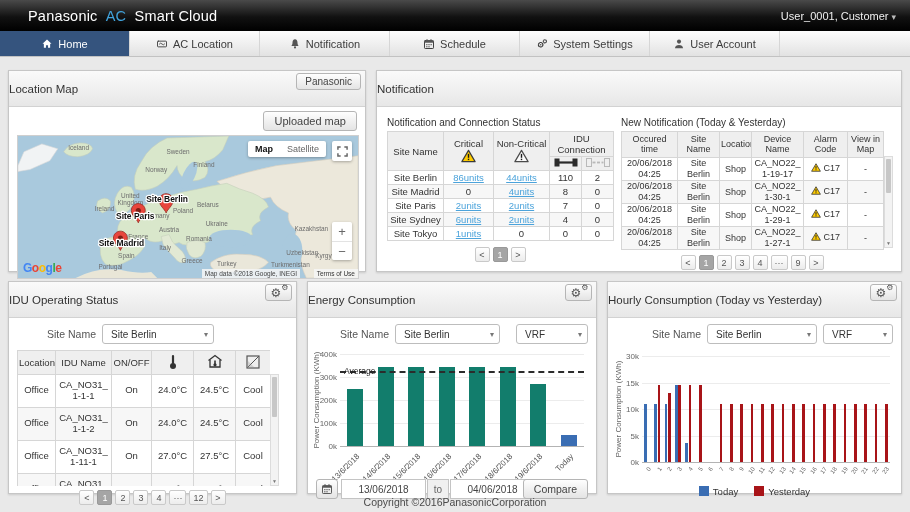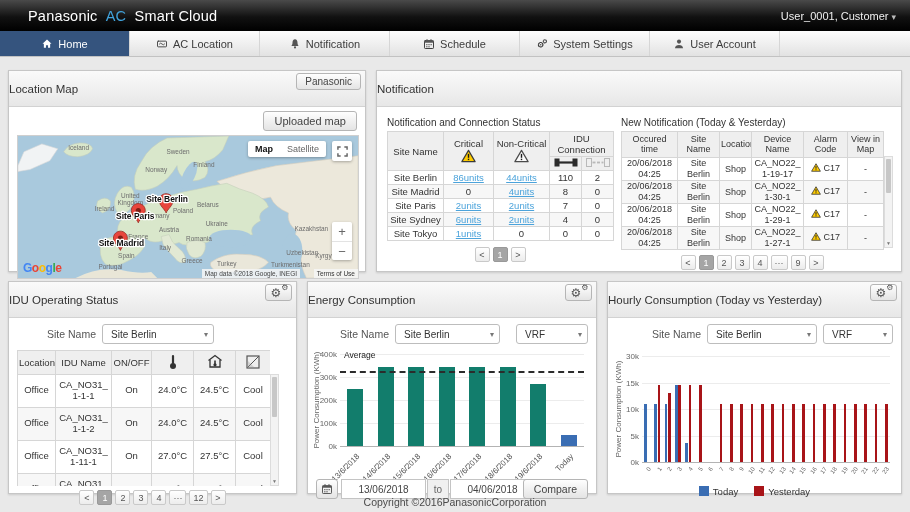--- a/index.html
+++ b/index.html
@@ -627,21 +627,21 @@
           <div class="xlab" style="left: 84.75px; top: 134px; width: 54px;">16/6/2018</div>
           <div class="cbar" style="left: 161.25px; top: 48.65px; width: 16px; height: 79.35px; background: rgb(18, 125, 108);"></div>
           <div class="xlab" style="left: 115.25px; top: 134px; width: 54px;">17/6/2018</div>
           <div class="cbar" style="left: 191.75px; top: 48.65px; width: 16px; height: 79.35px; background: rgb(18, 125, 108);"></div>
           <div class="xlab" style="left: 145.75px; top: 134px; width: 54px;">18/6/2018</div>
           <div class="cbar" style="left: 222.25px; top: 65.9px; width: 16px; height: 62.1px; background: rgb(18, 125, 108);"></div>
           <div class="xlab" style="left: 176.25px; top: 134px; width: 54px;">19/6/2018</div>
           <div class="cbar" style="left: 252.75px; top: 116.5px; width: 16px; height: 11.5px; background: rgb(58, 109, 179);"></div>
           <div class="xlab" style="left: 206.75px; top: 134px; width: 54px;">Today</div>
           <div class="avgline" style="left: 32px; width: 244px; top: 53.4px;"></div>
-          <div class="avglab" style="left: 36px; top: 32px;">Average</div>
+          <div class="avglab" style="left: 36px; top: 48px;">Average</div>
         </div>
       <div class="ctrlrow">
         <button class="btn calbtn">
           <svg viewBox="0 0 16 16">
               <rect x="2" y="3.5" width="12" height="10.5" rx="1" fill="none" stroke-width="1.3"></rect>
               <rect x="2" y="3.5" width="12" height="2.8" stroke="none"></rect>
               <rect x="4.6" y="1.6" width="1.5" height="3" stroke="none"></rect>
               <rect x="9.9" y="1.6" width="1.5" height="3" stroke="none"></rect>
               <rect x="4.2" y="8.2" width="1.8" height="1.4" stroke="none"></rect>
               <rect x="7.1" y="8.2" width="1.8" height="1.4" stroke="none"></rect>

